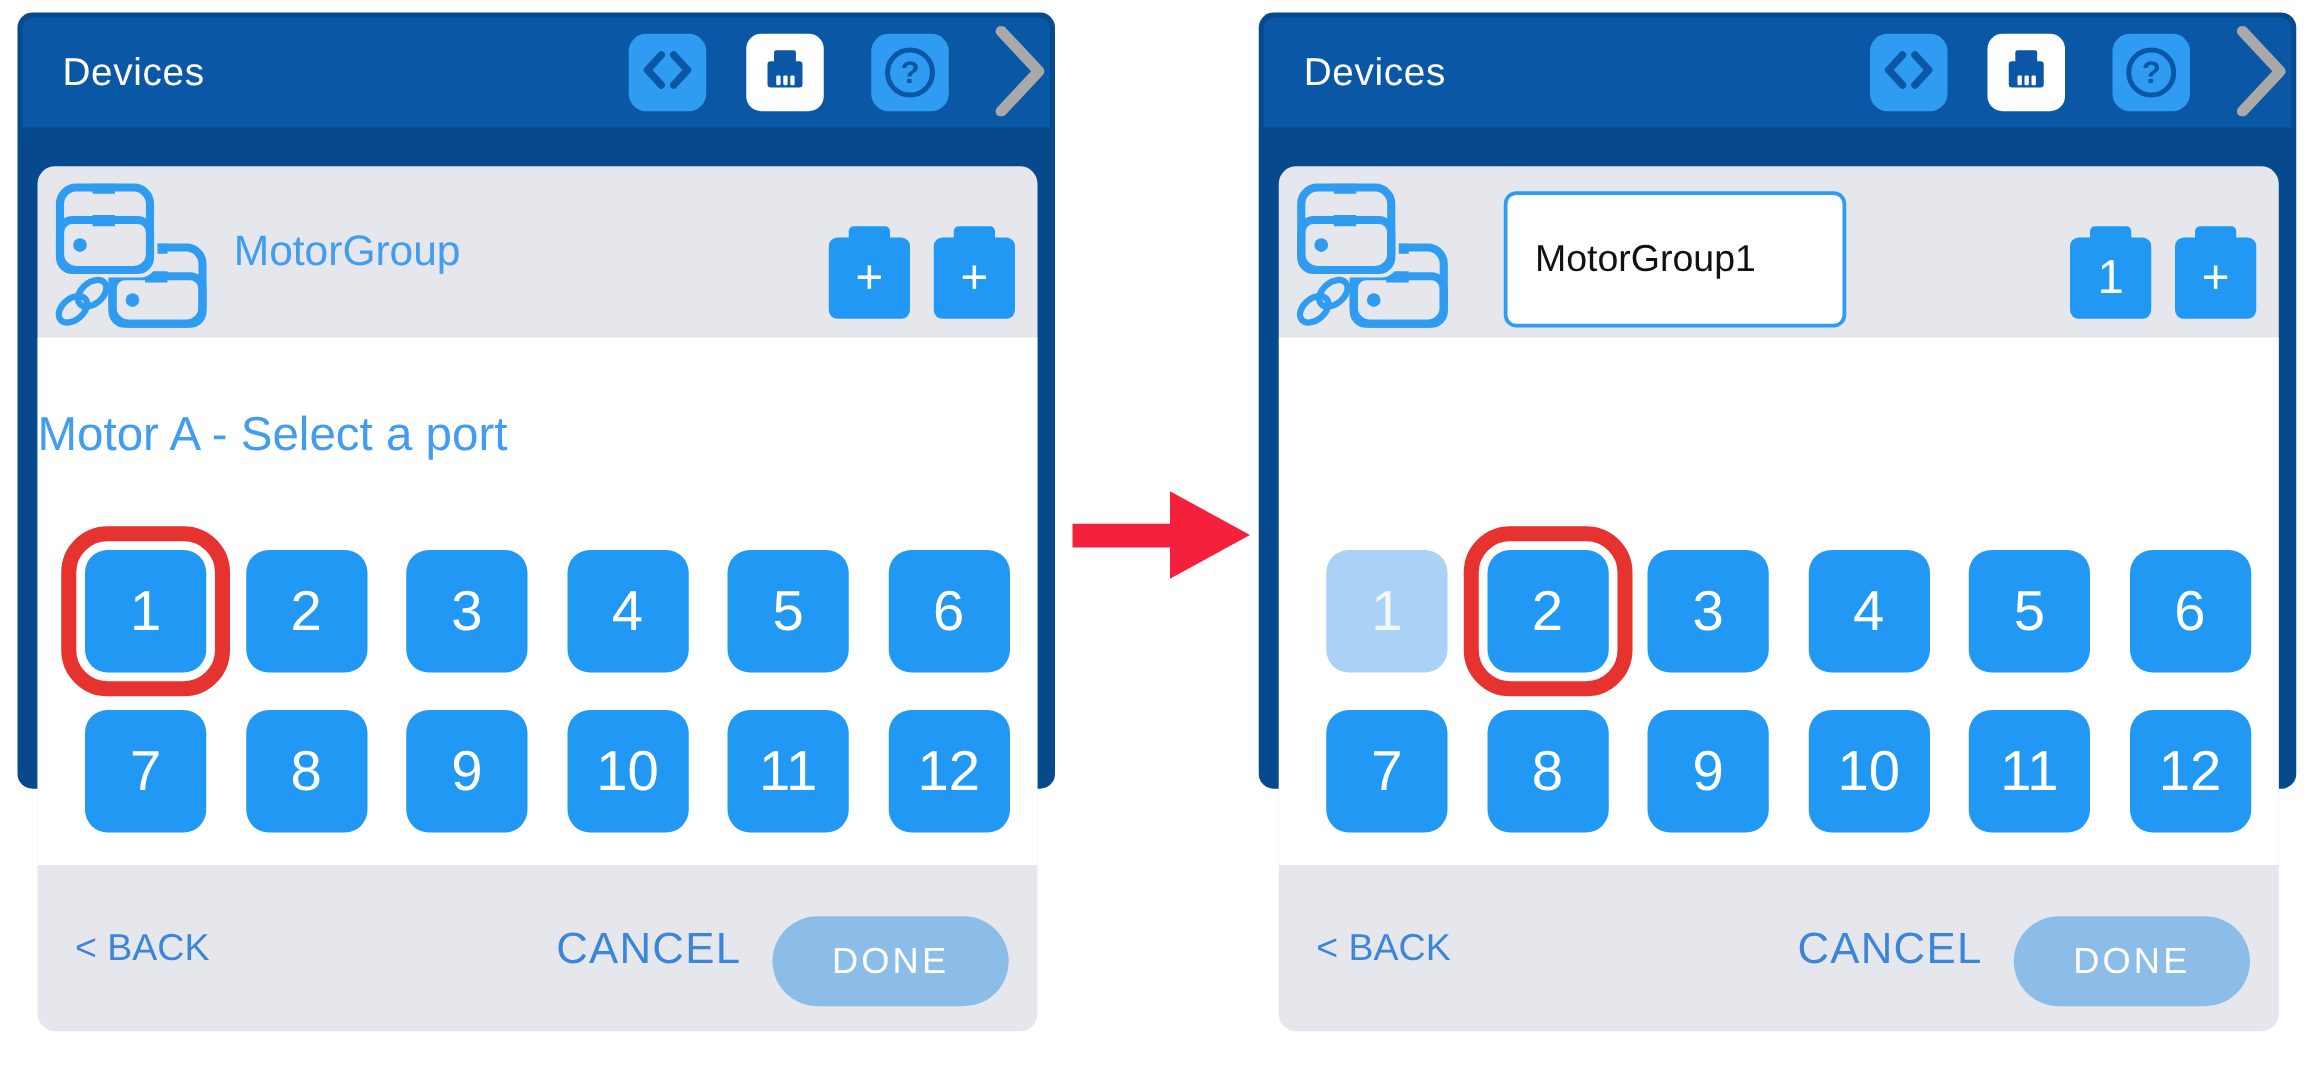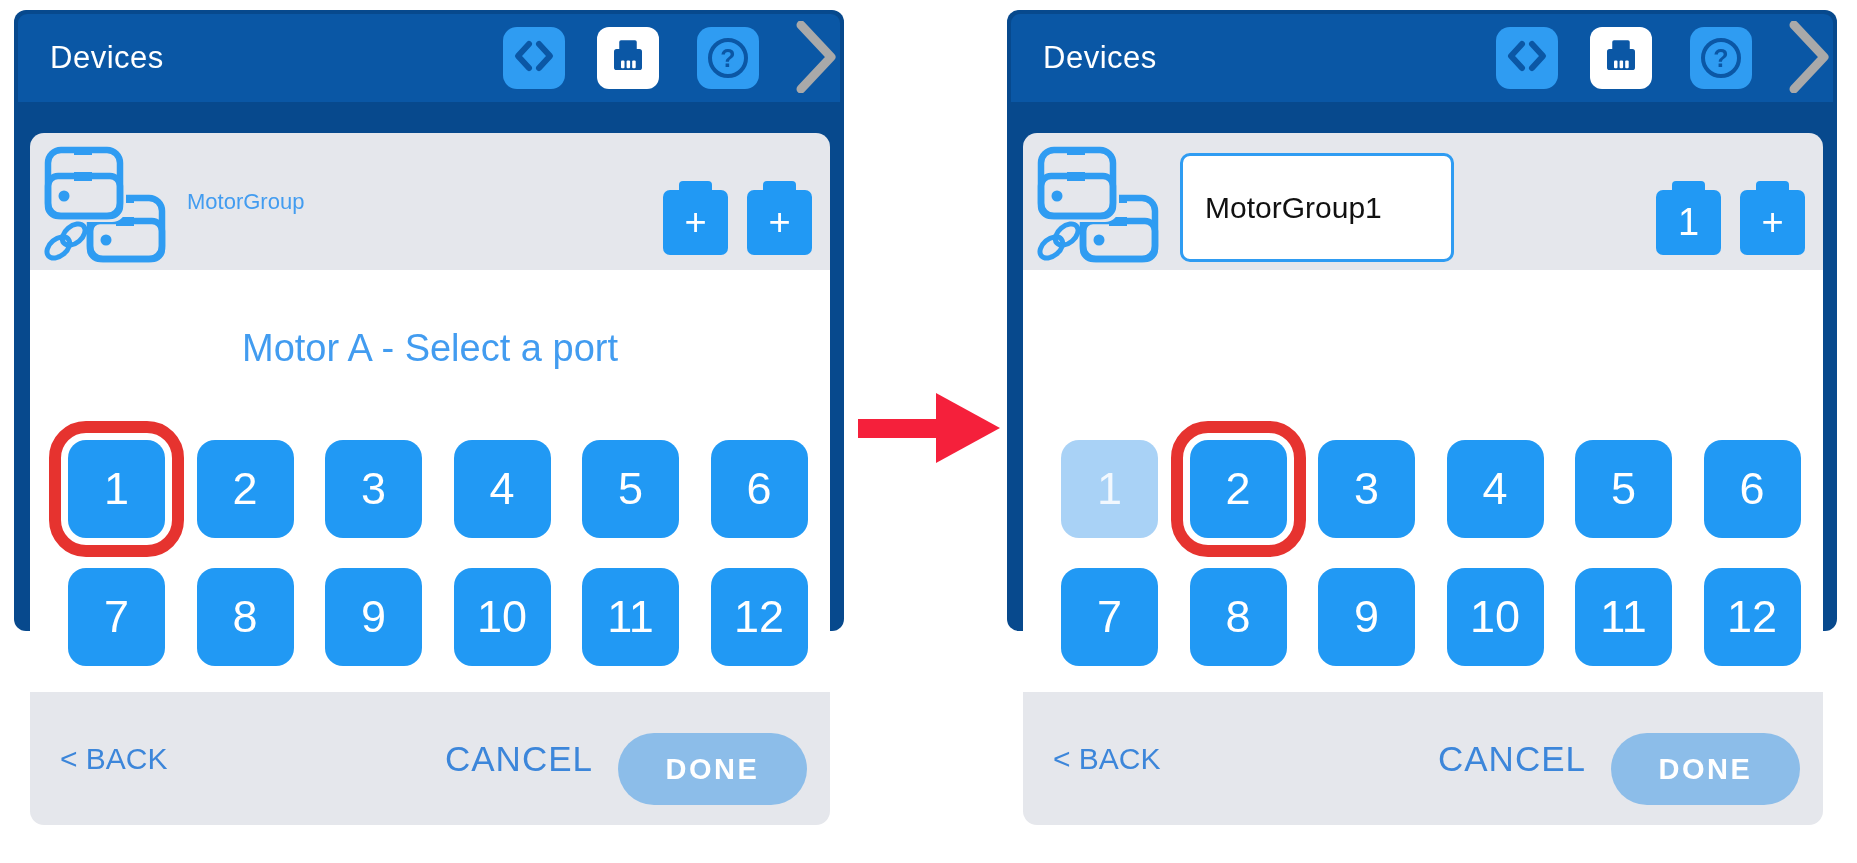--- a/index.html
+++ b/index.html
@@ -17,42 +17,42 @@
              display:flex;align-items:center;justify-content:center;cursor:pointer}
   .icon-tile.white{background:#ffffff;border-radius:12px}
   .i-code{left:485px}.i-dev{left:579px}.i-help{left:679px}
   .i-expand{position:absolute;left:775px;top:9px;width:48px;height:72px;display:flex;align-items:center;justify-content:center;cursor:pointer}
 
   
   .card{position:absolute;left:16px;top:123px;width:800px;height:692px;background:#e5e7ec;border-radius:14px;overflow:hidden}
   .white-zone{position:absolute;left:0;top:137px;width:800px;height:422px;background:#ffffff}
 
   .mg-icon{position:absolute;left:10px;top:12px;width:128px;height:118px}
-  .dev-label{position:absolute;left:157px;top:0;height:137px;line-height:137px;font-size:22px;color:#429cf0}
-  .name-input{position:absolute;left:157px;top:20px;width:274px;height:109px;box-sizing:border-box;
+  .dev-label{position:absolute;left:157px;top:0;height:137px;line-height:137px;font-size:34px;color:#429cf0}
+  .name-input{position:absolute;left:180px;top:20px;width:274px;height:109px;box-sizing:border-box;
               border:3px solid #2f9cf2;border-radius:10px;background:#ffffff;color:#111111;
               font-size:30px;padding:0 10px 0 22px;font-family:"Liberation Sans",sans-serif;outline:none}
 
   .battery{position:absolute;top:57px;width:65px;height:65px;background:#2199f4;border-radius:7px;color:#ffffff;
            display:flex;align-items:center;justify-content:center;font-size:38px;font-weight:500;cursor:pointer}
   .battery::before{content:"";position:absolute;top:-9px;left:16px;width:33px;height:10px;background:#2199f4;border-radius:4px 4px 0 0}
   .bat-a{left:633px}.bat-b{left:717px}
 
-  .picker-title{position:absolute;left:0;top:194px;width:800px;text-align:center;font-size:38px;color:#429cf0}
+  .picker-title{position:absolute;left:0;top:194px;width:800px;font-size:38px;color:#429cf0}
 
   .port{position:absolute;width:97px;height:98px;border-radius:18px;background:#2199f4;color:#ffffff;
         font-size:45px;display:flex;align-items:center;justify-content:center;cursor:pointer}
   .port.highlighted{outline:12px solid #e6332f;outline-offset:7px}
   .port.disabled{background:#a9d2f6;color:rgba(255,255,255,.85);cursor:default}
 
   
   .back{position:absolute;left:30px;top:559px;height:133px;line-height:133px;font-size:30px;color:#3c86da;cursor:pointer}
   .cancel{position:absolute;left:415px;top:559px;height:133px;line-height:133px;font-size:35px;color:#3c86da;letter-spacing:1px;cursor:pointer}
   .done{position:absolute;left:588px;top:600px;width:189px;height:72px;border-radius:36px;background:#8cbde9;color:#ffffff;
-        font-size:29px;font-weight:700;letter-spacing:2.5px;display:flex;align-items:center;justify-content:center}
+        font-size:29px;font-weight:400;letter-spacing:2.5px;display:flex;align-items:center;justify-content:center}
 
   
   .arrow{position:absolute;left:858px;top:393px;width:142px;height:70px}
   .arrow .shaft{position:absolute;left:0;top:26px;width:82px;height:19px;background:#f5203b}
   .arrow .head{position:absolute;left:78px;top:0;width:0;height:0;
                border-top:35px solid transparent;border-bottom:35px solid transparent;border-left:64px solid #f5203b}
 
   .qmark{width:40px;height:40px;border:4px solid #0b57a5;border-radius:50%;box-sizing:border-box;
          display:flex;align-items:center;justify-content:center;font-size:25px;font-weight:700;color:#0b57a5}
 </style>

